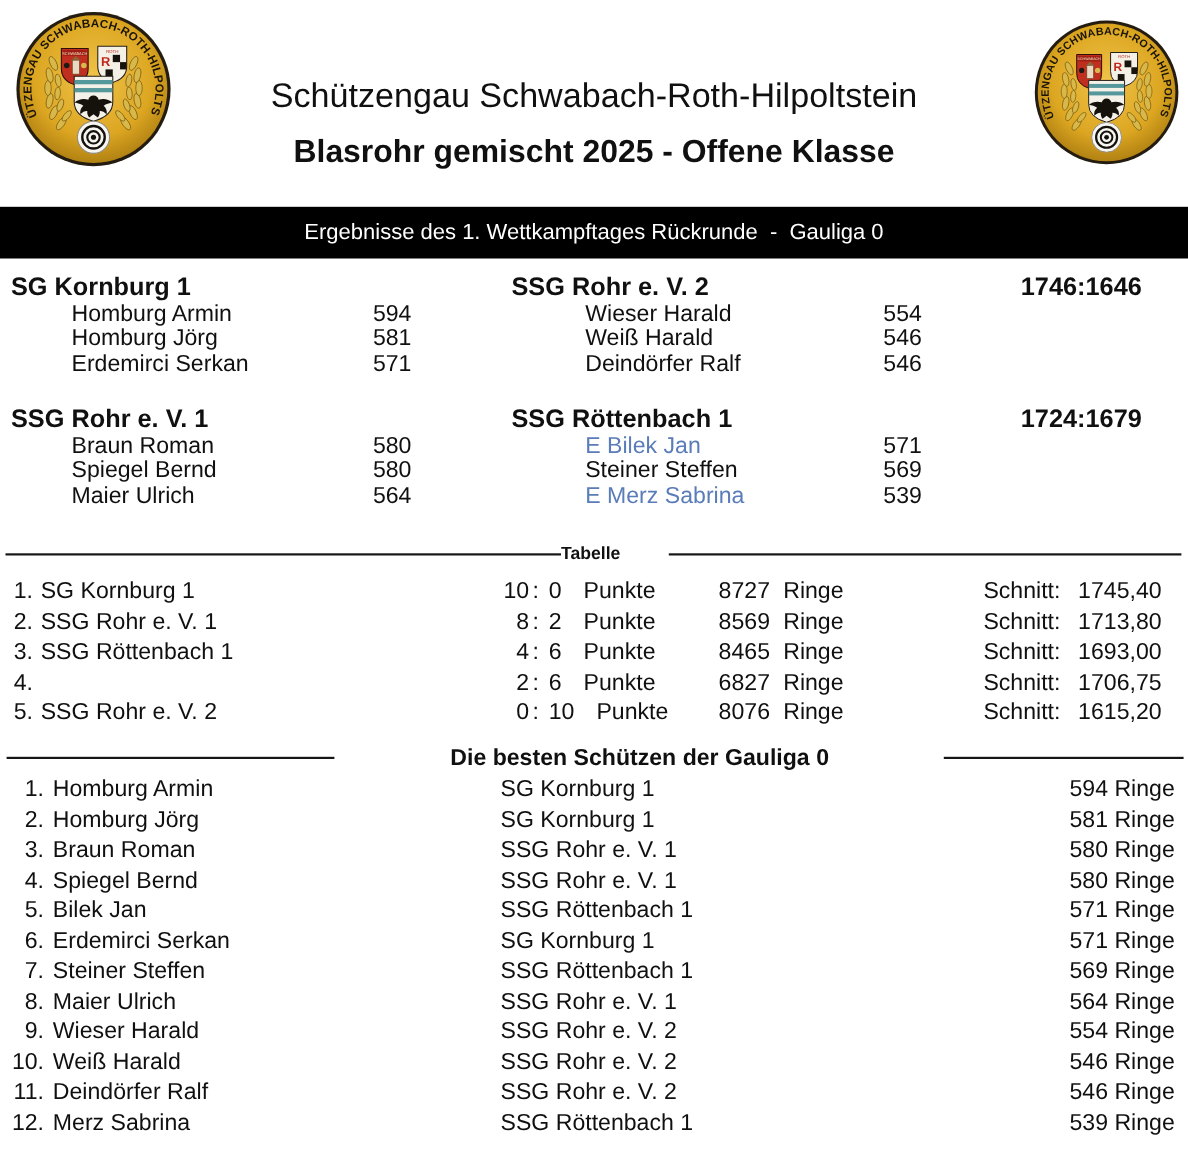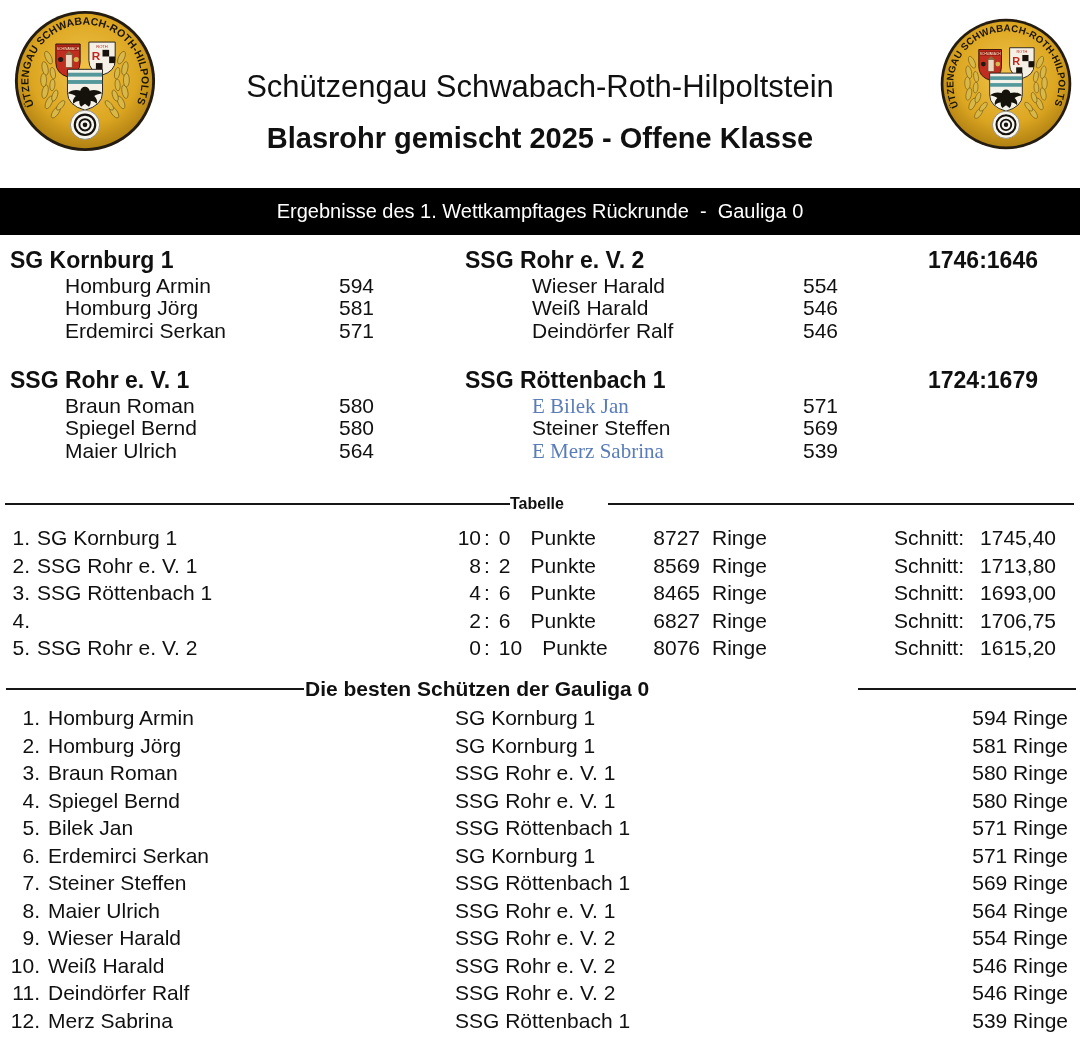--- a/index.html
+++ b/index.html
@@ -25,33 +25,33 @@
   #match-0{top:247px;} #match-1{top:367px;}
   .match-head{position:relative;height:28px;font-size:23px;font-weight:bold;line-height:26px;}
   .match-head .home{position:absolute;left:10px;}
   .match-head .away{position:absolute;left:465px;}
   .match-head .result{position:absolute;right:42px;}
   .player-row{position:relative;height:22.4px;font-size:21px;line-height:22.4px;}
   .p-name-home{position:absolute;left:65px;}
   .p-score-home{position:absolute;left:339px;}
   .p-name-away{position:absolute;left:532px;}
   .p-score-away{position:absolute;left:803px;}
-  .sub{color:var(--sub-color,#5a7cb8);font-family:Liberation Serif, serif;}
+  .sub{color:var(--sub-color,#5a7cb8);}
   
   .divider{position:absolute;left:0;width:100%;height:24px;}
   #div-tabelle{top:492px;}
   #div-best{top:677px;}
   .divider .line{position:absolute;top:11px;height:0;border-top:2px solid #161616;}
   #div-tabelle .l1{left:5px;width:505px;}
   #div-tabelle .l2{left:608px;width:466px;}
   #div-tabelle .d-title{position:absolute;left:510px;width:98px;text-align:left;
                         font-weight:bold;font-size:16px;line-height:24px;}
   #div-best .l1{left:6px;width:298px;}
   #div-best .l2{left:858px;width:218px;}
-  #div-best .d-title{position:absolute;left:305px;width:553px;
+  #div-best .d-title{position:absolute;left:305px;width:553px;text-align:center;
                      font-weight:bold;font-size:21px;line-height:24px;}
   
   .standings{position:absolute;top:524px;left:0;width:100%;}
   .t-row{position:relative;height:27.5px;font-size:21px;line-height:27.5px;}
   .t-pos{position:absolute;left:0;width:30px;text-align:right;}
   .t-team{position:absolute;left:37px;}
   .t-pfor{position:absolute;left:428px;width:53px;text-align:right;}
   .t-rest{position:absolute;left:484px;}
   .t-against{display:inline-block;margin-left:9px;}
   .t-punkte{display:inline-block;margin-left:20px;}

